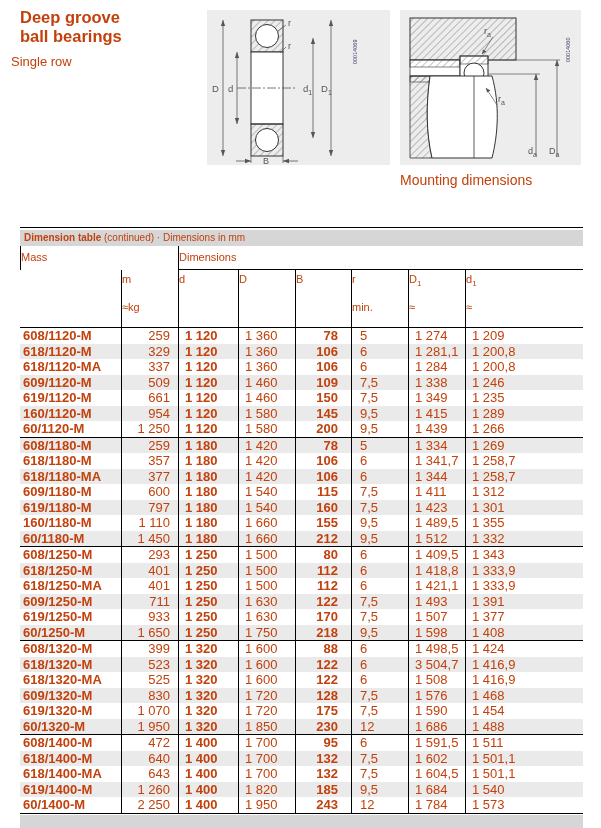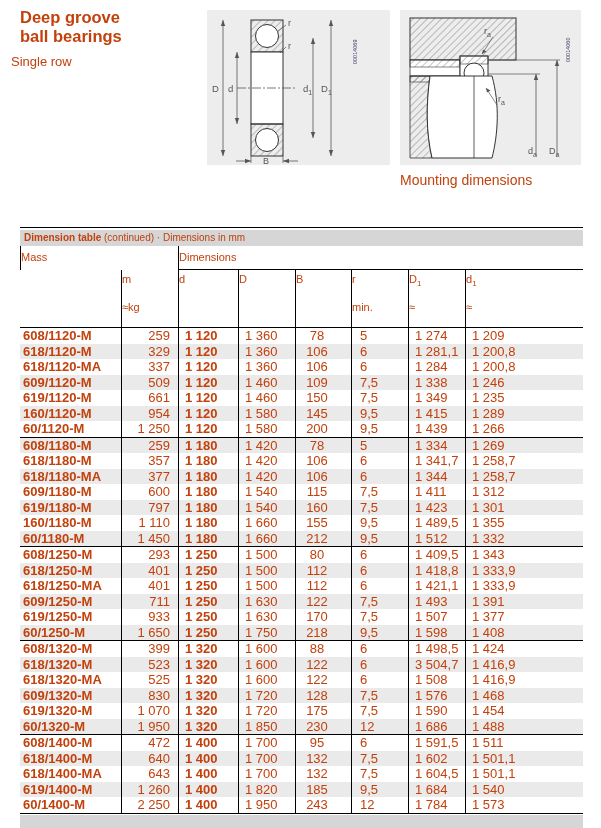--- a/index.html
+++ b/index.html
@@ -34,21 +34,21 @@
   
   .row{height:15.5px;line-height:15.5px;font-size:13px;}
   .row.alt{background:#eaeaea;}
   .row.gsep{border-top:1px solid #000;}
   .c{overflow:hidden;white-space:nowrap;}
   .c + .c{border-left:1px solid #000;}
   .cdes{font-weight:bold;padding-left:3px;}
   .cmass{text-align:right;padding-right:8px;}
   .cd{font-weight:bold;padding-left:6px;}
   .cD{padding-left:6px;}
-  .cB{text-align:center;padding-right:13px;}
+  .cB{text-align:right;padding-right:13px;font-weight:bold;}
   .cr{padding-left:8px;}
   .cD1{padding-left:6px;}
   .cd1{padding-left:6px;}
   .botrule{border-top:1px solid #000;margin-top:0;}
   .botband{background:#d6d6d6;height:17px;margin-top:1px;}
   
   svg text{font-family:"Liberation Sans","DejaVu Sans",sans-serif;}
 </style>
 </head>
 <body>

